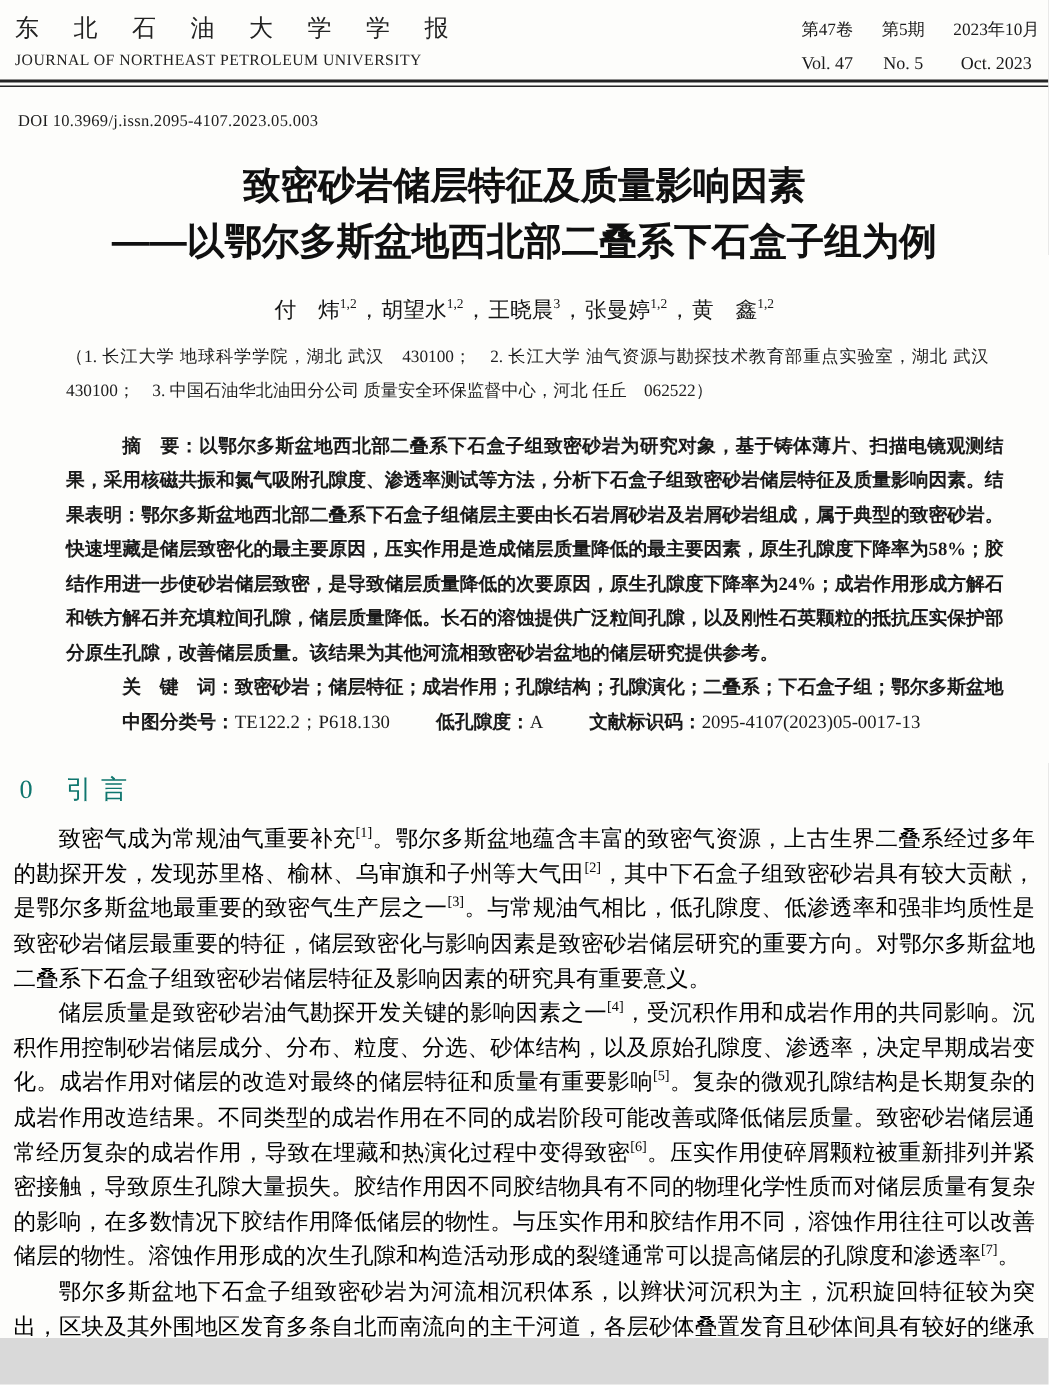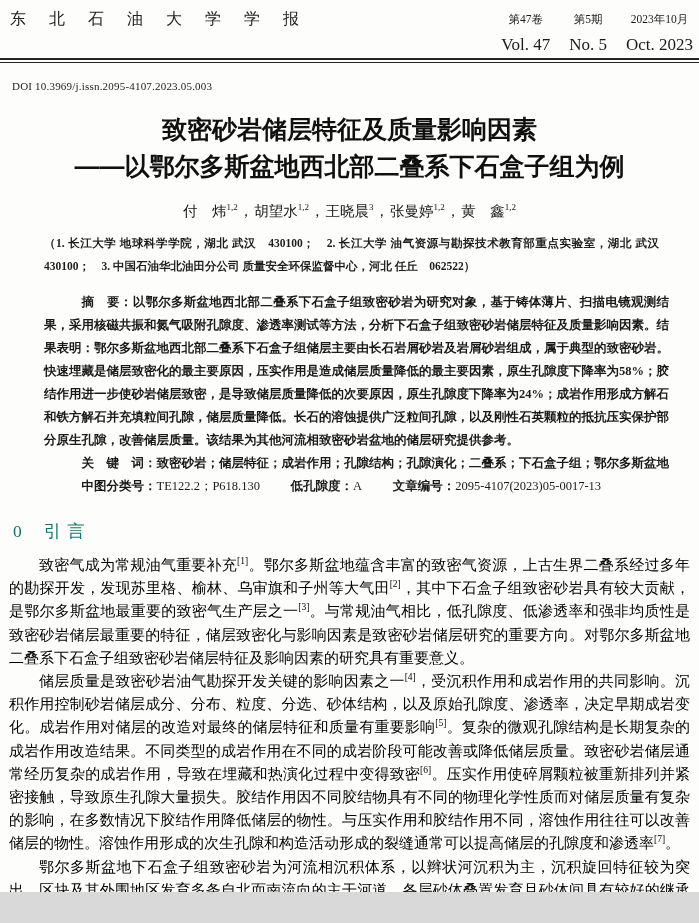--- a/index.html
+++ b/index.html
@@ -14,21 +14,21 @@
     box-sizing: border-box;
     font-family: "Liberation Serif", "DejaVu Serif", serif;
   }
 
   
   .hdr { display: flex; justify-content: space-between; align-items: flex-start; padding: 9px 6px 0 10px; }
   .j-cn { font-size: 16px; letter-spacing: 23px; white-space: nowrap; color: #222; }
   .j-en { font-size: 10.5px; margin-top: 5px; letter-spacing: 0.3px; color: #222; }
   .hdr-right { display: flex; gap: 19px; padding-top: 3px; text-align: center; }
   .hdr-col .t { font-size: 11.5px; white-space: nowrap; }
-  .hdr-col .b { font-size: 17px; margin-top: 8px; white-space: nowrap; }
+  .hdr-col .b { font-size: 12px; margin-top: 8px; white-space: nowrap; }
   .rule { margin-top: 3px; height: 2px; border-top: 2px solid #242424; border-bottom: 1.3px solid #242424; }
 
   .doi { font-size: 11px; margin: 17px 0 0 12px; letter-spacing: 0.2px; }
 
   
   .title-block {
     text-align: center;
     margin-top: 19px;
     font-family: "Liberation Sans", "DejaVu Sans", sans-serif;
     font-weight: 700;
@@ -37,21 +37,21 @@
     color: #101010;
   }
   .authors { text-align: center; margin-top: 17px; font-size: 14.5px; color: #161616; }
   .authors sup { font-size: 9px; }
   .au-sep { margin: 0 1px; }
   .affil {
     margin: 11px 40px 0 44px;
     font-size: 11.5px;
     line-height: 23px;
     text-align: justify;
-    font-weight: 700;
+    font-weight: 400;
     color: #1e1e1e;
   }
 
   
   .abstract-block {
     margin: 13px 30px 0 44px;
     font-size: 12.5px;
     line-height: 23px;
     font-weight: 600;
     color: #1a1a1a;
@@ -79,20 +79,21 @@
   .body-p sup { font-size: 9.5px; line-height: 0; }
 </style>
 </head>
 <body>
 
 <div class="page">
 
   <div class="hdr">
     <div class="hdr-left">
       <div class="j-cn">东北石油大学学报</div>
+      <div class="j-en">JOURNAL OF NORTHEAST PETROLEUM UNIVERSITY</div>
     </div>
     <div class="hdr-right">
       <div class="hdr-col">
         <div class="t">第47卷</div>
         <div class="b">Vol. 47</div>
       </div>
       <div class="hdr-col">
         <div class="t">第5期</div>
         <div class="b">No. 5</div>
       </div>
@@ -114,21 +115,21 @@
   <div class="authors"><span class="au"><span>付　炜</span><sup>1,2</sup></span><span class="au-sep">，</span><span class="au"><span>胡望水</span><sup>1,2</sup></span><span class="au-sep">，</span><span class="au"><span>王晓晨</span><sup>3</sup></span><span class="au-sep">，</span><span class="au"><span>张曼婷</span><sup>1,2</sup></span><span class="au-sep">，</span><span class="au"><span>黄　鑫</span><sup>1,2</sup></span></div>
 
   <div class="affil">（1. 长江大学 地球科学学院，湖北 武汉　430100；　2. 长江大学 油气资源与勘探技术教育部重点实验室，湖北 武汉 430100；　3. 中国石油华北油田分公司 质量安全环保监督中心，河北 任丘　062522）</div>
 
   <div class="abstract-block">
     <p class="abs"><b class="lbl">摘　要：</b><span>以鄂尔多斯盆地西北部二叠系下石盒子组致密砂岩为研究对象，基于铸体薄片、扫描电镜观测结果，采用核磁共振和氮气吸附孔隙度、渗透率测试等方法，分析下石盒子组致密砂岩储层特征及质量影响因素。结果表明：鄂尔多斯盆地西北部二叠系下石盒子组储层主要由长石岩屑砂岩及岩屑砂岩组成，属于典型的致密砂岩。快速埋藏是储层致密化的最主要原因，压实作用是造成储层质量降低的最主要因素，原生孔隙度下降率为58%；胶结作用进一步使砂岩储层致密，是导致储层质量降低的次要原因，原生孔隙度下降率为24%；成岩作用形成方解石和铁方解石并充填粒间孔隙，储层质量降低。长石的溶蚀提供广泛粒间孔隙，以及刚性石英颗粒的抵抗压实保护部分原生孔隙，改善储层质量。该结果为其他河流相致密砂岩盆地的储层研究提供参考。</span></p>
     <p class="abs"><b class="lbl">关　键　词：</b><span>致密砂岩；储层特征；成岩作用；孔隙结构；孔隙演化；二叠系；下石盒子组；鄂尔多斯盆地</span></p>
     <p class="abs meta">
       <span class="pair"><b>中图分类号：</b><span class="val">TE122.2；P618.130</span></span>
       <span class="pair"><b>低孔隙度：</b><span class="val">A</span></span>
-      <span class="pair"><b>文章编号：</b><span class="val">2095-4107(2023)05-0017-13</span></span>
+      <span class="pair"><b>文献标识码：</b><span class="val">2095-4107(2023)05-0017-13</span></span>
     </p>
   </div>
 
   <h2 class="sec">
     <span class="sec-num">0</span><span class="sec-title">引言</span>
   </h2>
 
   <p class="body-p">致密气成为常规油气重要补充<sup>[1]</sup>。鄂尔多斯盆地蕴含丰富的致密气资源，上古生界二叠系经过多年的勘探开发，发现苏里格、榆林、乌审旗和子州等大气田<sup>[2]</sup>，其中下石盒子组致密砂岩具有较大贡献，是鄂尔多斯盆地最重要的致密气生产层之一<sup>[3]</sup>。与常规油气相比，低孔隙度、低渗透率和强非均质性是致密砂岩储层最重要的特征，储层致密化与影响因素是致密砂岩储层研究的重要方向。对鄂尔多斯盆地二叠系下石盒子组致密砂岩储层特征及影响因素的研究具有重要意义。</p>
   <p class="body-p">储层质量是致密砂岩油气勘探开发关键的影响因素之一<sup>[4]</sup>，受沉积作用和成岩作用的共同影响。沉积作用控制砂岩储层成分、分布、粒度、分选、砂体结构，以及原始孔隙度、渗透率，决定早期成岩变化。成岩作用对储层的改造对最终的储层特征和质量有重要影响<sup>[5]</sup>。复杂的微观孔隙结构是长期复杂的成岩作用改造结果。不同类型的成岩作用在不同的成岩阶段可能改善或降低储层质量。致密砂岩储层通常经历复杂的成岩作用，导致在埋藏和热演化过程中变得致密<sup>[6]</sup>。压实作用使碎屑颗粒被重新排列并紧密接触，导致原生孔隙大量损失。胶结作用因不同胶结物具有不同的物理化学性质而对储层质量有复杂的影响，在多数情况下胶结作用降低储层的物性。与压实作用和胶结作用不同，溶蚀作用往往可以改善储层的物性。溶蚀作用形成的次生孔隙和构造活动形成的裂缝通常可以提高储层的孔隙度和渗透率<sup>[7]</sup>。</p>
   <p class="body-p">鄂尔多斯盆地下石盒子组致密砂岩为河流相沉积体系，以辫状河沉积为主，沉积旋回特征较为突出，区块及其外围地区发育多条自北而南流向的主干河道，各层砂体叠置发育且砂体间具有较好的继承性<sup>[8]</sup>。下石盒子组底部砂岩最为发育，一般厚度为15～25 m，是鄂尔多斯盆地局部性标志层，也是下石盒子组勘探的主要目的层段。在河道的侧向迁移与侵蚀作用下，研究区下石盒子组致密砂岩呈多期叠置河道在平面上的复合连片构型。研究区受改造并不强烈，构造对天然气聚集不起主要控制作用，岩性侧向尖灭和储层内物性差异等因素控制天然气的聚集和成藏。在埋深和构造运动等因素的影响下，鄂尔多斯盆地北部下石盒子组储层成岩阶段有一定的差异，北部大牛地和杭锦旗地区下石盒子组成岩阶段主要是在中</p>

